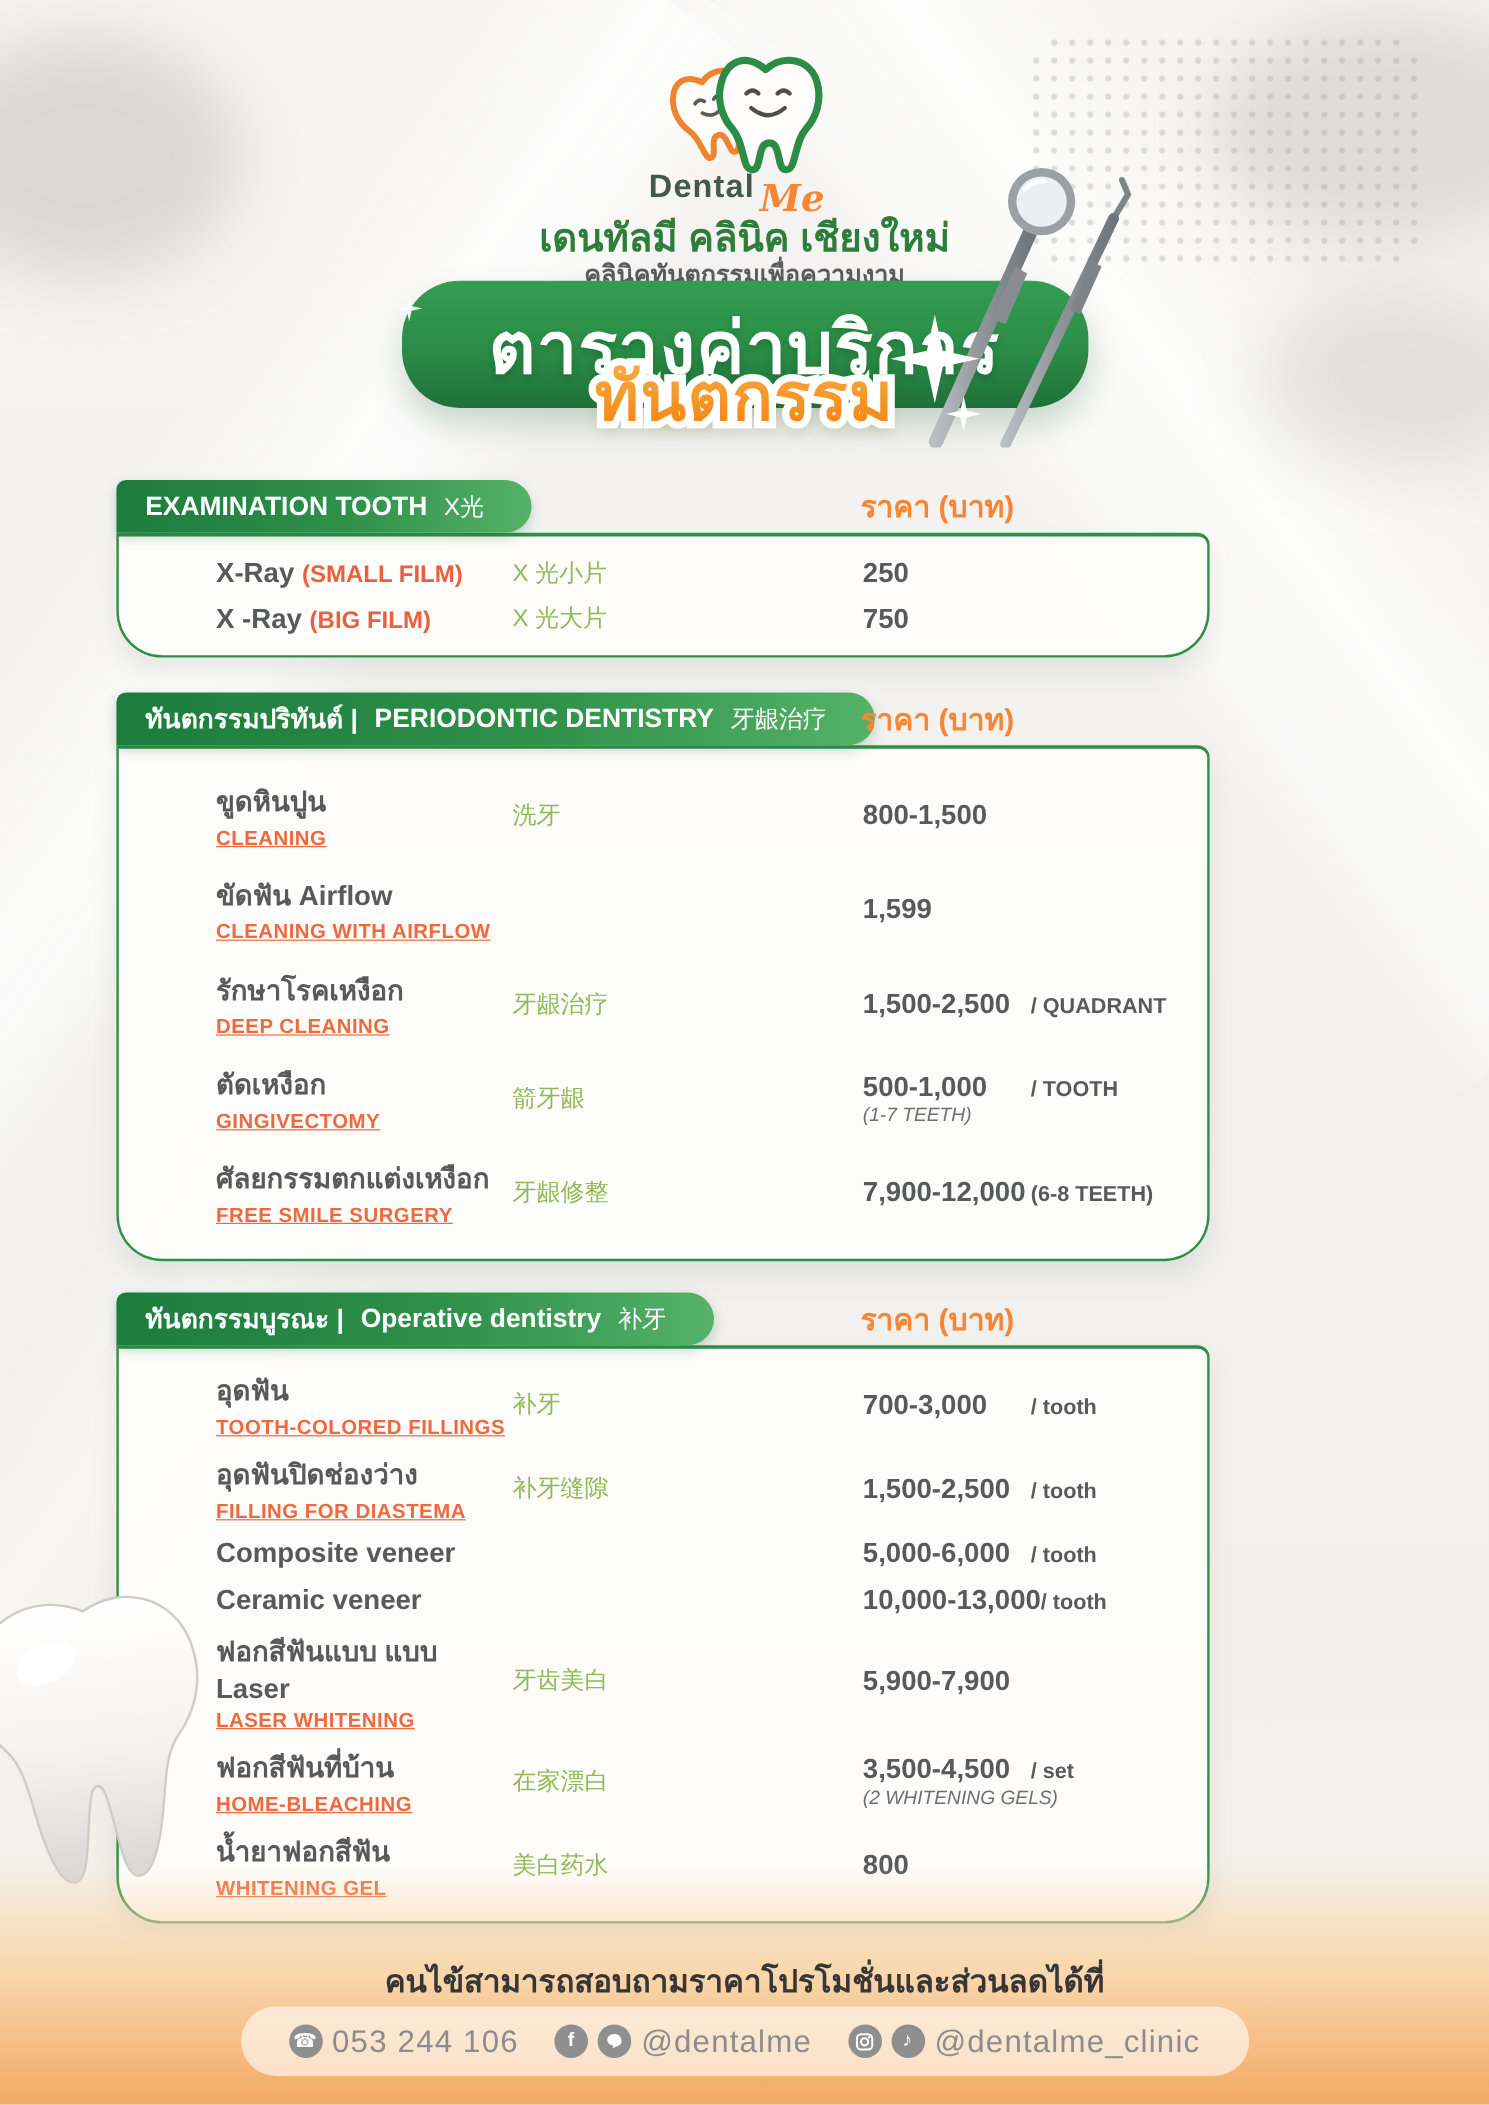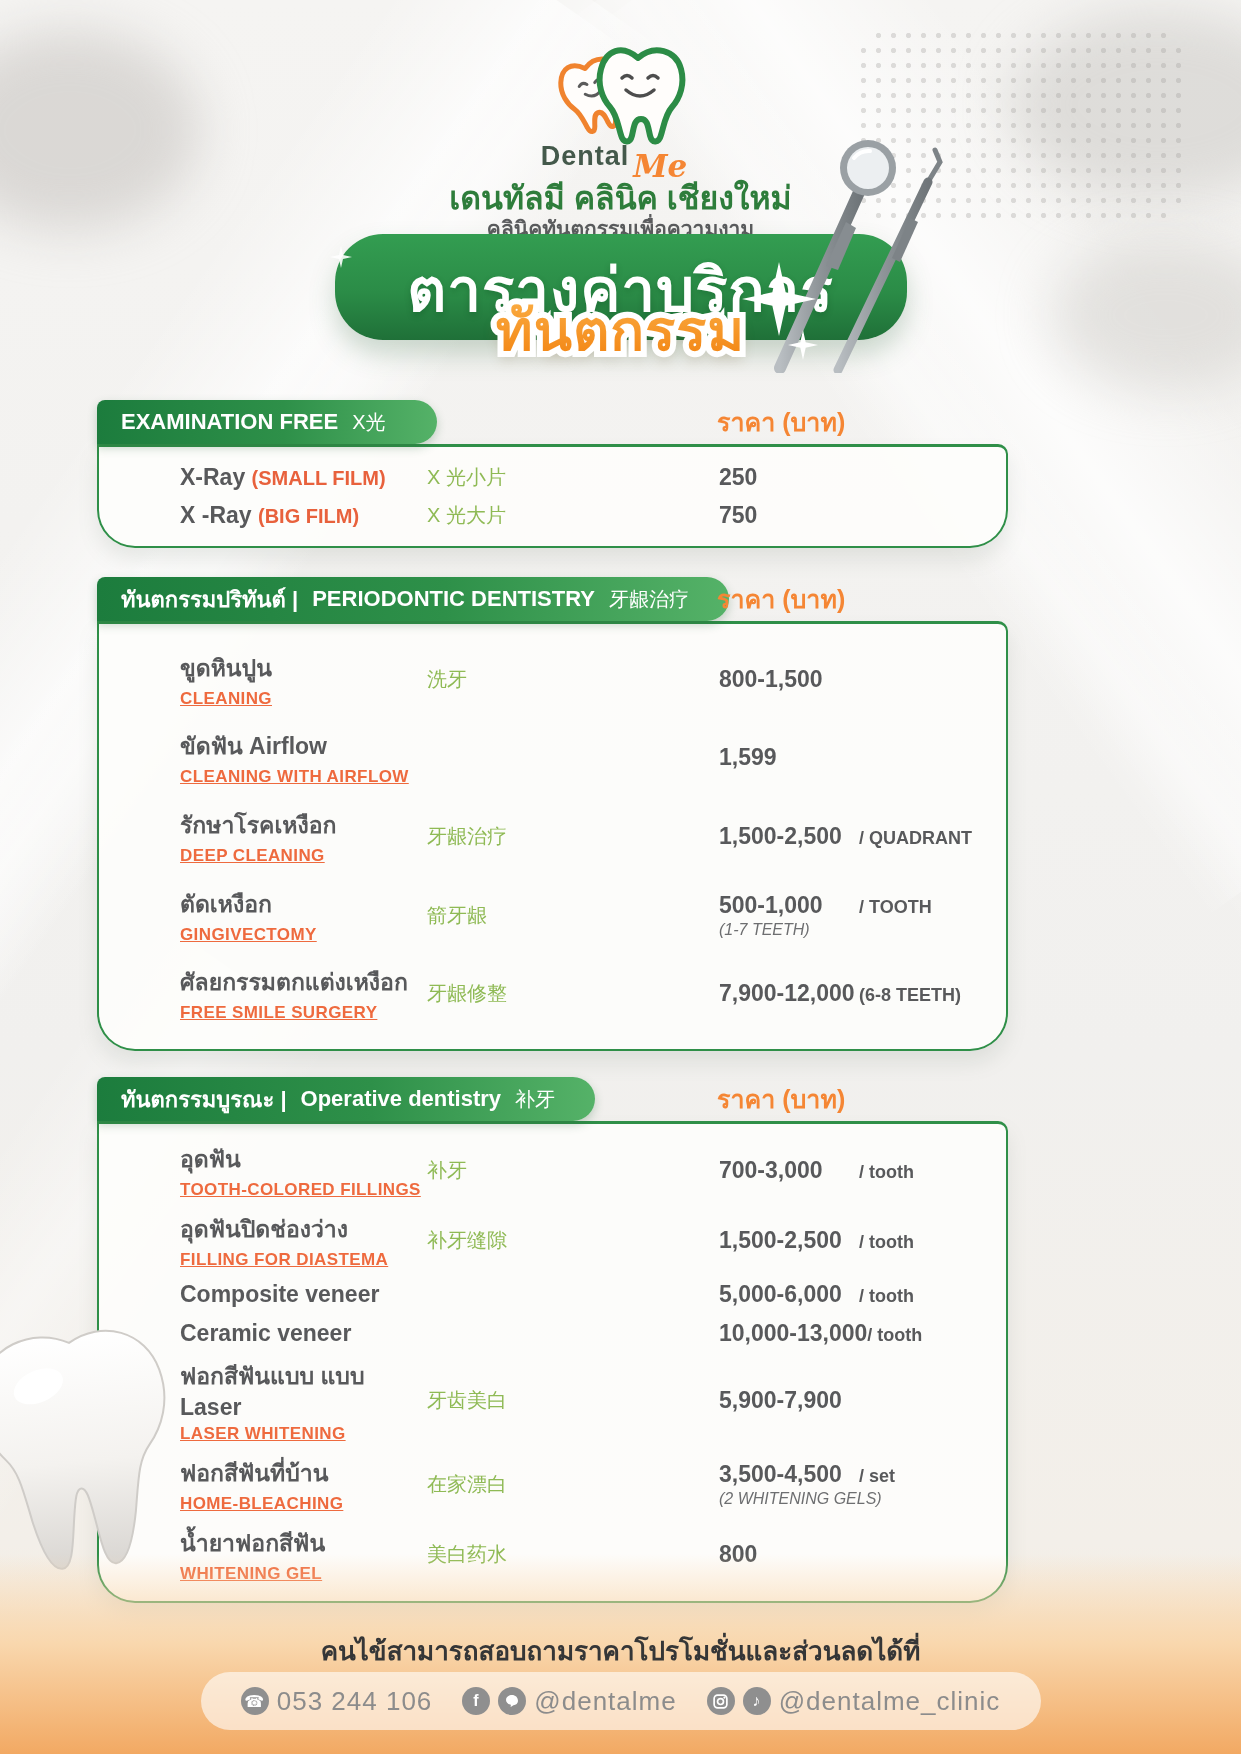--- a/index.html
+++ b/index.html
@@ -169,21 +169,21 @@
         <circle cx="126" cy="50" r="21" fill="#eceff1"></circle>
         <path d="M112 40 a19 19 0 0 1 16 -7" stroke="#fff" stroke-width="4" fill="none" stroke-linecap="round"></path>
       </g>
     </svg>
   </div>
 
   <div class="section" id="sec0">
     <div class="sec-head">
       <div class="tab" style="min-width:340px">
 
-        <span class="t-en">EXAMINATION FREE</span>
+        <span class="t-en">EXAMINATION TOOTH</span>
         <span class="t-cn">X光</span>
       </div>
       <div class="price-h">ราคา (บาท)</div>
     </div>
     <div class="sec-box">
         <div class="row">
     <div></div>
     <div class="c-name">
       <div class="n1"><span class="nm">X-Ray</span> <span class="nnote">(SMALL FILM)</span></div>
 

